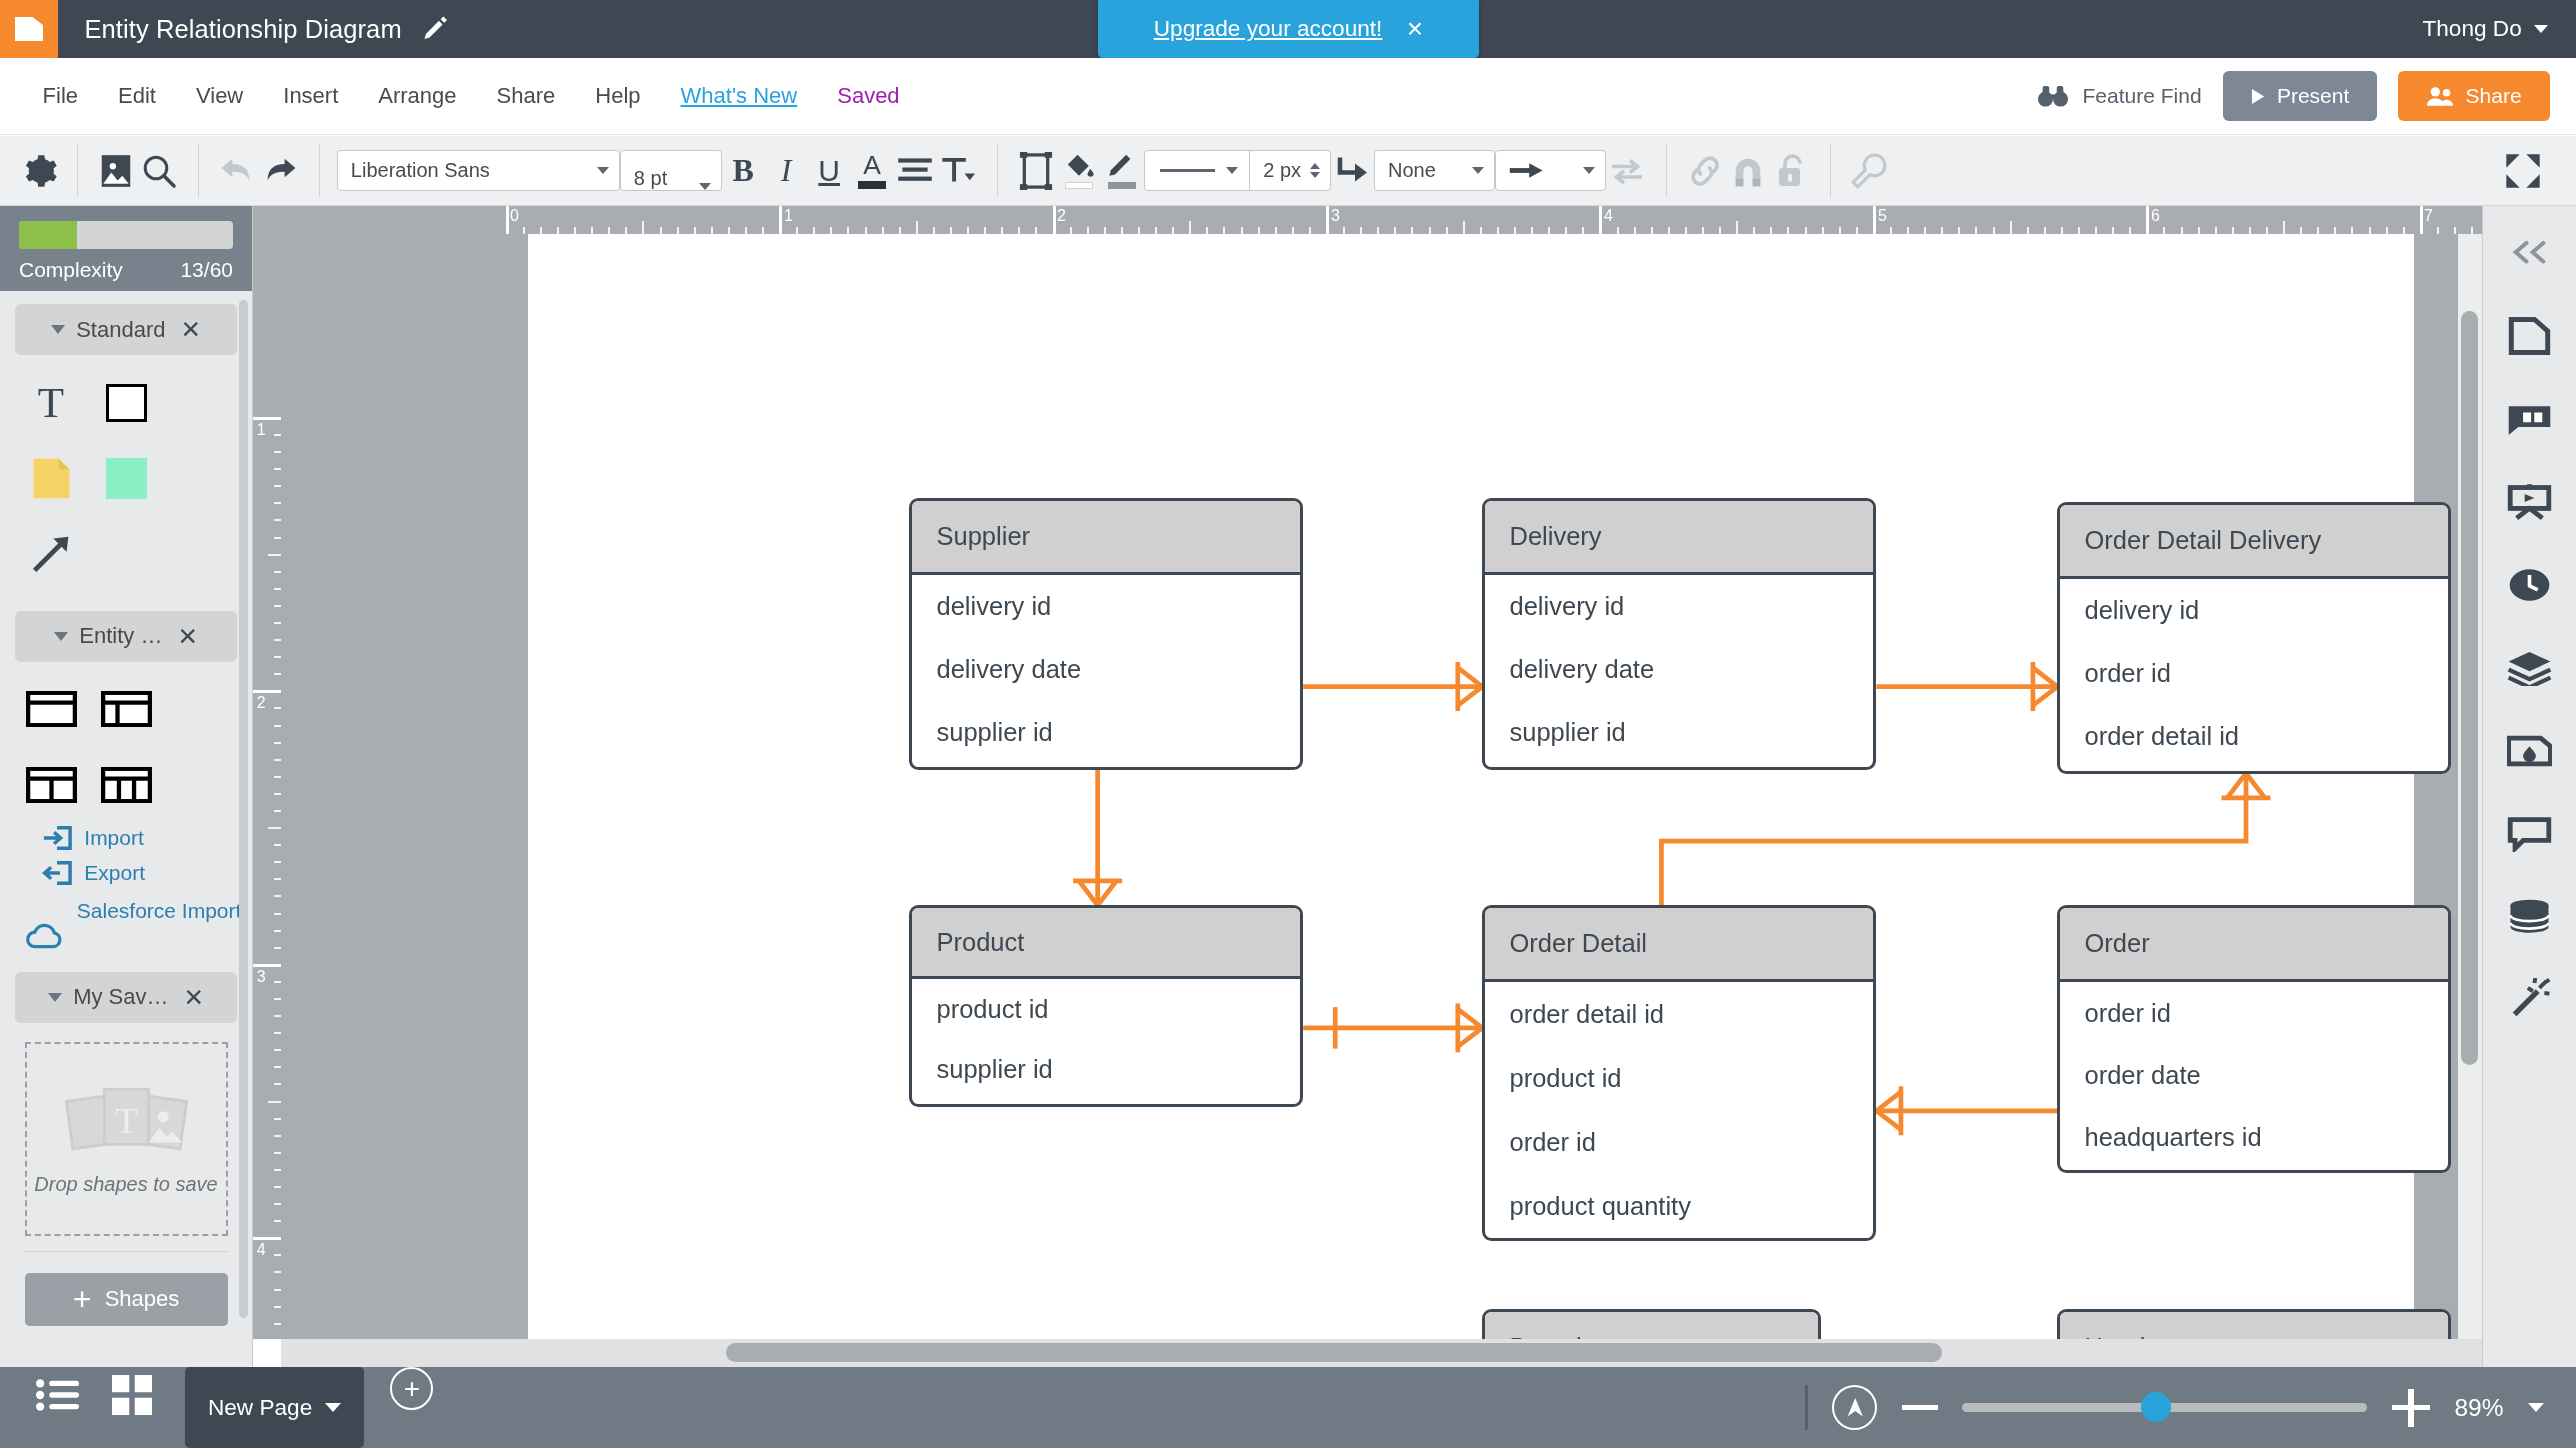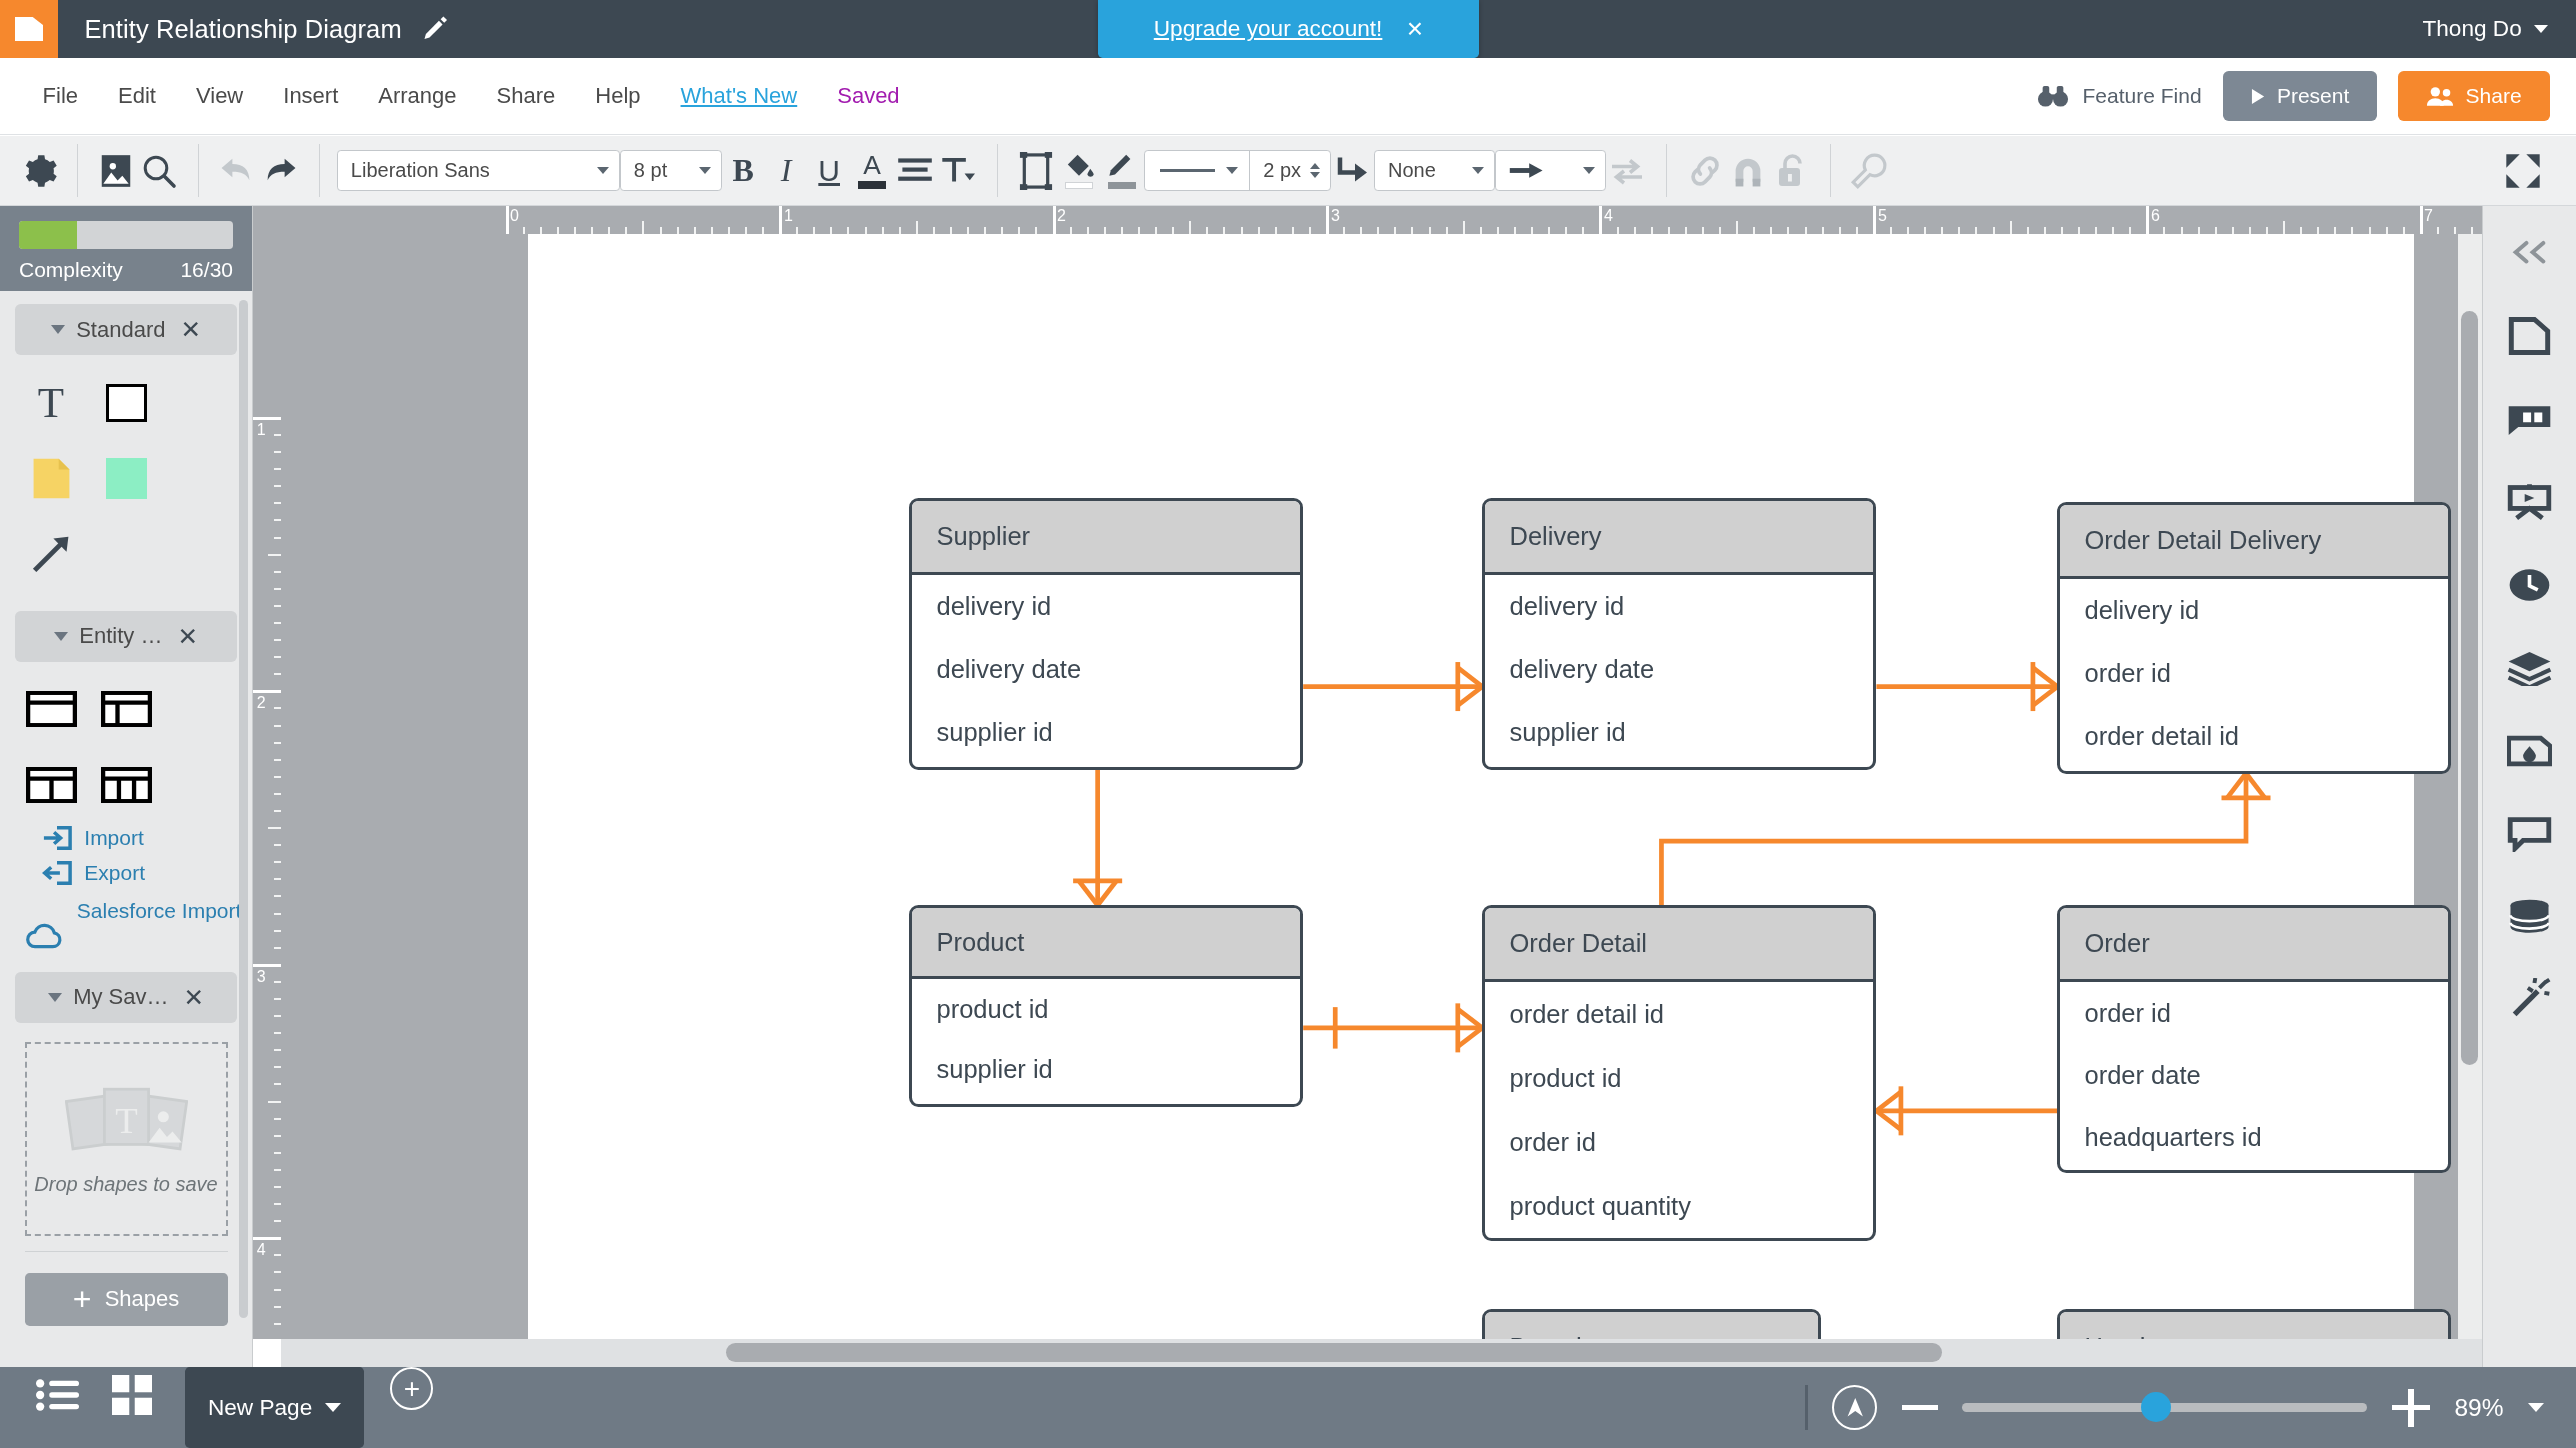--- a/index.html
+++ b/index.html
@@ -71,21 +71,21 @@
   .tb-group { display:flex; align-items:center; height: 70px; padding: 0 17px; }
   .tb-sep { width:0.9px; height: 53px; background:#d0d3d6; }
   .tb-btn { width:43px;height:43px;display:flex;align-items:center;justify-content:center; }
   .tb-select {
     height: 41px; border:0.9px solid #c3c7cb; background:#fff; border-radius:3.8px;
     display:flex; align-items:center; padding: 0 9.4px 0 13.2px; font-size: 20px; color:#4a4a4a;
     gap: 9.4px;
   }
   .tb-select .caret { width:0;height:0;border-left:6.6px solid transparent;border-right:6.6px solid transparent;border-top:7.5px solid #5b6670; }
   .font-select { width: 283px; justify-content: space-between; }
-  .size-select { width: 102px; justify-content: space-between; }
+  .size-select { width: 102px; justify-content: space-between; align-items: flex-end; }
   .none-select { width: 121px; justify-content: space-between; }
   .arrow-select { width: 111px; justify-content: space-between; }
   .stroke-box {
     height:41px; border:0.9px solid #c3c7cb; background:#fff; border-radius:3.8px;
     display:flex; align-items:center;
   }
   .stroke-style { display:flex;align-items:center;gap:11.3px;padding:0 11.3px 0 15px; }
   .stroke-line { width:55px;height:3.8px;background:#5b6670; }
   .stroke-div { width:0.9px;height:40px;background:#c3c7cb; }
   .stroke-num { display:flex;align-items:center;gap:9.4px;padding:0 9.4px 0 13.2px;font-size:20px;color:#4a4a4a; }
@@ -459,21 +459,21 @@
   </div>
 </div>
 
 <div class="leftpanel">
   <div class="complexity">
     <div class="cx-bar">
       <div class="cx-fill" id="cx-fill" style="width: 27%;"></div>
     </div>
     <div class="cx-row">
       <span>Complexity</span>
-      <span>16/30</span>
+      <span>13/60</span>
     </div>
   </div>
 
   <div class="section-head">
     <span class="sh-caret"></span>
     <span>Standard</span>
     <span class="sh-x">✕</span>
   </div>
   <div class="shape-grid">
     <div class="shape-cell">

